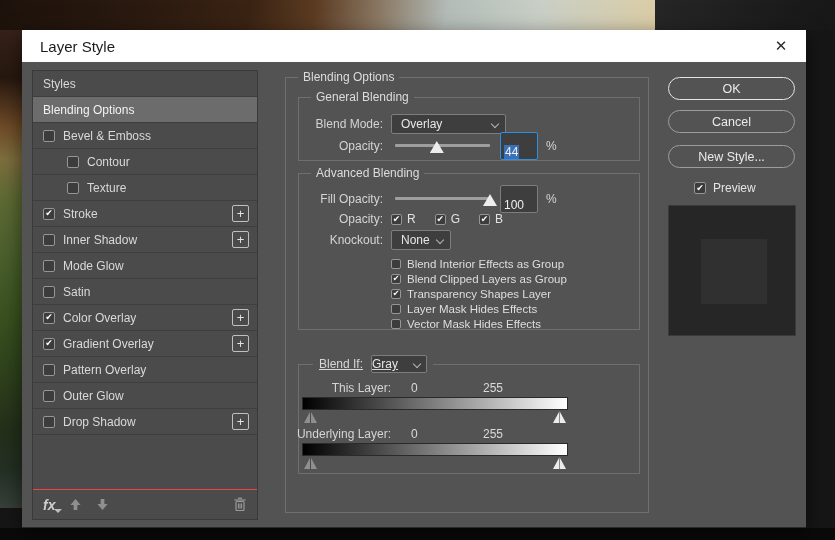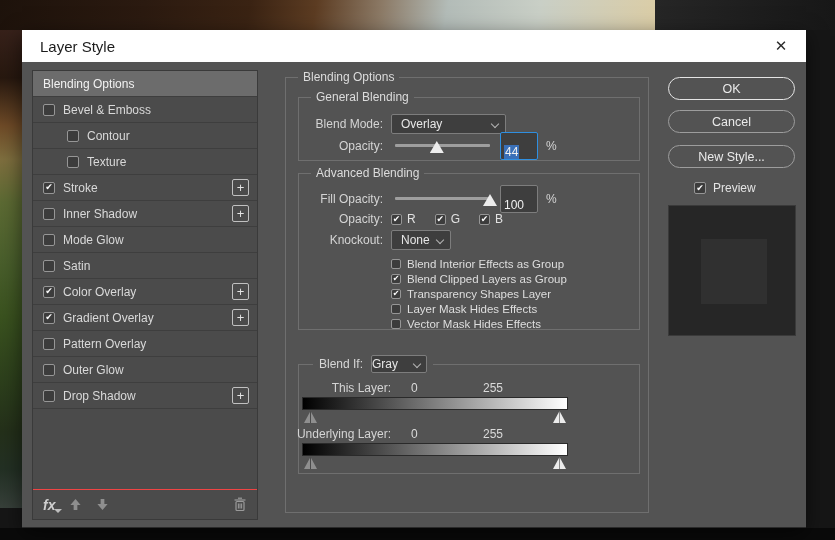--- a/index.html
+++ b/index.html
@@ -117,21 +117,21 @@
 
   
   .opt-list{margin-left:84px;margin-top:6px;}
   .opt-row{display:flex;align-items:center;height:15px;cursor:pointer;}
   .opt-row .cb{width:10px;height:10px;margin-right:6px;}
   .opt-row .cb .cb-mark{font-size:8px;}
   .opt-label{color:#dedede;font-size:11.5px;white-space:nowrap;}
 
   
   .blendif-legend{position:absolute;top:-10px;left:14px;background:var(--dialog_bg);
-    display:flex;align-items:center;padding:0 6px;gap:8px;}
+    display:flex;align-items:center;padding:0 6px;gap:8px;text-decoration:underline;}
   .blendif-legend .dropdown{height:18px;width:56px;padding:0 5px 0 0;}
   .bi-labels{position:relative;height:13px;margin-bottom:3px;}
   .bi-name{position:absolute;right:calc(100% - 84px);top:0;color:#d4d4d4;white-space:nowrap;}
   .bi-min{position:absolute;left:104px;top:0;color:#dadada;}
   .bi-max{position:absolute;left:176px;top:0;color:#dadada;}
   .grad-bar{
     position:relative;margin-left:-5px;width:266px;height:13px;
     background:linear-gradient(to right,#000,#fff);border:1px solid #2a2a2a;box-sizing:border-box;
   }
   .bi-thumbs{position:relative;margin-left:-5px;width:266px;height:13px;margin-bottom:4px;}
@@ -171,20 +171,23 @@
 <div class="dialog">
   <div class="titlebar">
     <span class="title">Layer Style</span>
     <span class="close-btn">✕</span>
   </div>
 
   <div class="dlg-body">
 
     <div class="sidebar">
 
+      <div class="sb-row">
+        <span class="sb-label">Styles</span>
+      </div>
 
       <div class="sb-row selected">
         <span class="sb-label">Blending Options</span>
       </div>
 
       <div class="sb-row">
         <span class="cb"></span>
         <span class="sb-label">Bevel &amp; Emboss</span>
       </div>
 

